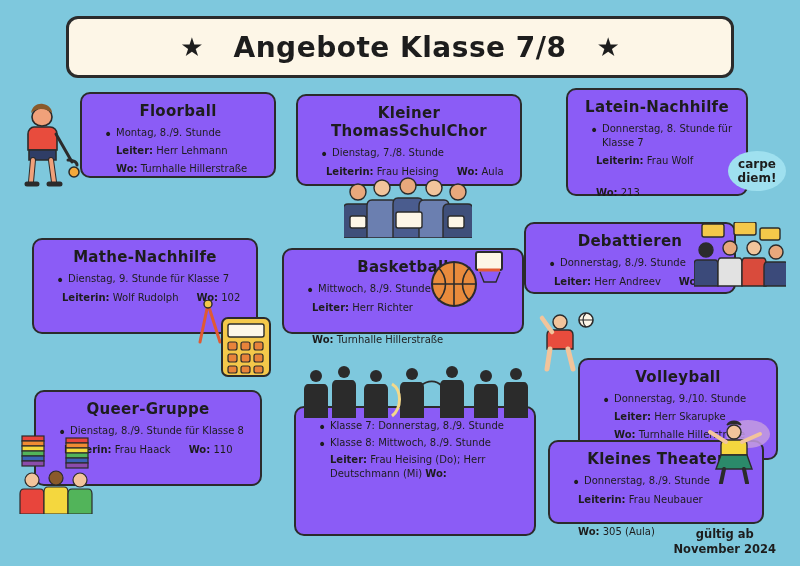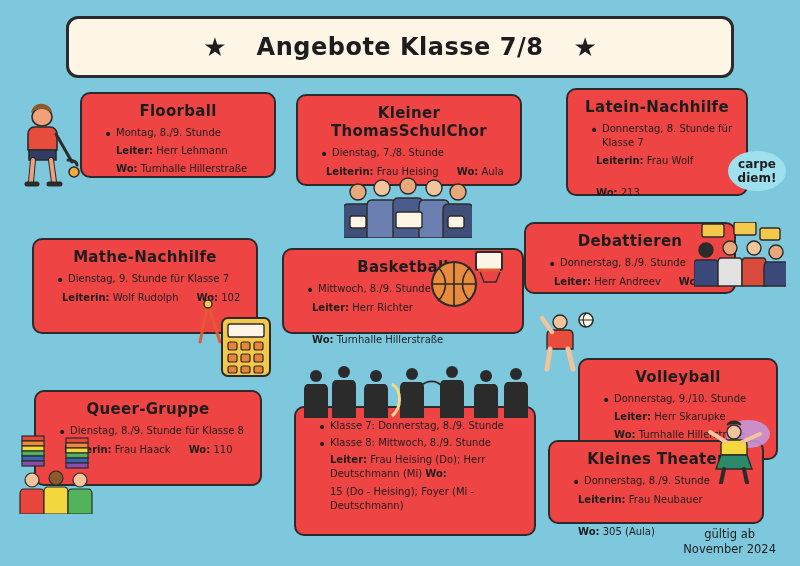--- a/index.html
+++ b/index.html
@@ -14,21 +14,21 @@
     font-family: "DejaVu Sans", sans-serif;
   }
   #poster {
     position: relative;
     width: 800px;
     height: 566px;
     background: #7ec8dd;
   }
   .card {
     position: absolute;
-    background: #ef4444;
+    background: #8b5cf6;
     border: 2px solid #2b2b2b;
     border-radius: 10px;
     box-sizing: border-box;
     padding: 8px 10px;
   }
   .title-card {
     position: absolute;
     left: 66px;
     top: 16px;
     width: 668px;
@@ -36,21 +36,21 @@
     background: #fdf6e7;
     border: 3px solid #2b2b2b;
     border-radius: 12px;
     display: flex;
     align-items: center;
     justify-content: center;
     gap: 30px;
     box-sizing: border-box;
   }
   .poster-title {
-    font-size: 24px;
+    font-size: 28px;
     font-weight: bold;
     color: #1d1d1d;
     letter-spacing: 0.5px;
     white-space: nowrap;
   }
   .star {
     font-size: 26px;
     color: #1d1d1d;
     line-height: 1;
   }
@@ -97,21 +97,21 @@
   }
   .meta-inline span .lab {
     font-weight: bold;
   }
   .footer {
     position: absolute;
     right: 24px;
     bottom: 8px;
     text-align: center;
     font-size: 11.5px;
-    font-weight: normal;
+    font-weight: bold;
     color: #1d1d1d;
     line-height: 1.35;
   }
 
   
   #card-floorball      { left: 80px;  top: 92px;  width: 196px; height: 86px; }
   #card-chor           { left: 296px; top: 94px;  width: 226px; height: 92px; }
   #card-latein         { left: 566px; top: 88px;  width: 182px; height: 108px; }
   #card-mathe          { left: 32px;  top: 238px; width: 226px; height: 96px; }
   #card-basketball     { left: 282px; top: 248px; width: 242px; height: 86px; }
@@ -272,23 +272,20 @@
     </div>
   </div>
 
   <div class="card" id="card-orchester">
     <div class="bullet-line">Klasse 7: Donnerstag, 8./9. Stunde</div>
     <div class="bullet-line">Klasse 8: Mittwoch, 8./9. Stunde</div>
     <div class="meta-line">
       <span class="lab">Leiter:</span>
       <span>Frau Heising (Do); Herr Deutschmann (Mi)</span>
       <span class="lab">Wo:</span>
-    </div>
-    <div class="meta-line">
-      <span>15 (Do - Heising); Foyer (Mi - Deutschmann)</span>
     </div>
   </div>
 
   <div class="card" id="card-theater">
     <div class="card-title">Kleines Theater</div>
     <div class="bullet-line">Donnerstag, 8./9. Stunde</div>
     <div class="meta-inline">
       <span>
         <span class="lab">Leiterin:</span>
         <span>Frau Neubauer</span>

